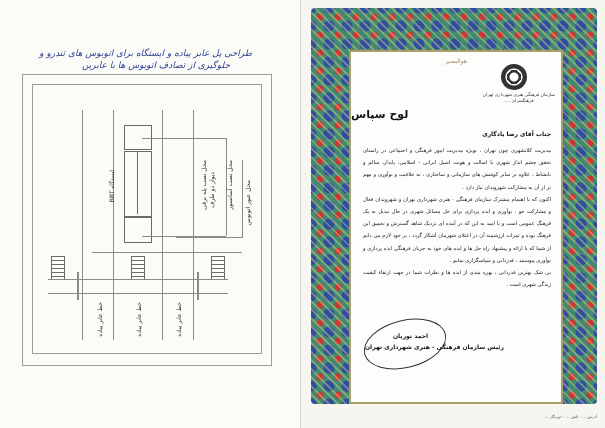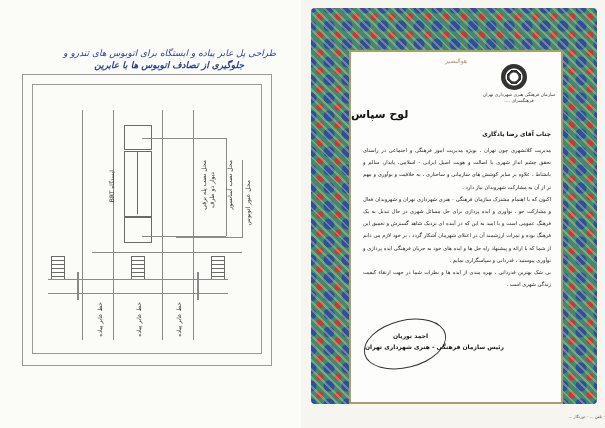--- a/index.html
+++ b/index.html
@@ -1,17 +1,17 @@
 <!DOCTYPE html>
 <html><head>
 <meta charset="utf-8">
 <style>
   html,body{margin:0;padding:0;}
   body{width:605px;height:428px;background:#e9e7e3;position:relative;overflow:hidden;font-family:"DejaVu Sans",sans-serif;}
-  .page{position:absolute;top:0;padding-left:24px;}
+  .page{position:absolute;top:0;}
   #left-page{left:0;width:300px;height:428px;background:#fbfbf8;border-right:1px solid #d8d6d0;}
   #right-page{left:301px;width:304px;height:428px;background:#f7f5ef;}
   .hand{position:absolute;color:#2b3e8f;font-family:"DejaVu Serif",serif;font-style:italic;font-size:9px;direction:rtl;white-space:nowrap;}
   .frame1{position:absolute;left:22px;top:74px;width:248px;height:290px;border:1px solid #9a9a9a;}
   .frame2{position:absolute;left:32px;top:84px;width:228px;height:268px;border:1px solid #9a9a9a;}
   .vline{position:absolute;width:0;border-left:1px solid #8a8a8a;}
   .hline{position:absolute;height:0;border-top:1px solid #8a8a8a;}
   .box{position:absolute;border:1px solid #6a6a6a;background:transparent;}
   .stair{position:absolute;width:12px;height:22px;border:1px solid #6a6a6a;
          background:repeating-linear-gradient(to bottom,transparent 0,transparent 3px,#6a6a6a 3px,#6a6a6a 4px);}
@@ -36,21 +36,21 @@
   .sig-oval{position:absolute;left:12px;top:268px;width:82px;height:46px;border:1px solid #333;border-radius:50%;transform:rotate(-14deg);}
   .signer-name{position:absolute;left:42px;top:280px;font-size:6px;font-weight:bold;color:#111;direction:rtl;}
   .signer-title{position:absolute;left:14px;top:291px;font-size:6px;font-weight:bold;color:#111;direction:rtl;white-space:nowrap;}
   .footer{position:absolute;right:8px;top:414px;font-size:4px;color:#555;direction:rtl;white-space:nowrap;}
 </style>
 </head>
 <body>
 
 <div class="page" id="left-page">
   <div class="hand" style="right:48px;top:48px;">طراحی پل عابر پیاده و ایستگاه برای اتوبوس های تندرو و</div>
-  <div class="hand" style="right:80px;top:60px;font-weight:bold;">جلوگیری از تصادف اتوبوس ها با عابرین</div>
+  <div class="hand" style="right:70px;top:60px;">جلوگیری از تصادف اتوبوس ها با عابرین</div>
 
   <div class="frame1"></div>
   <div class="frame2"></div>
 
   <div class="vline" style="left:82px;top:110px;height:230px;"></div>
   <div class="vline" style="left:113px;top:110px;height:230px;"></div>
   <div class="vline" style="left:162px;top:110px;height:230px;"></div>
   <div class="vline" style="left:193px;top:110px;height:230px;"></div>
 
   <div class="box" style="left:124px;top:125px;width:26px;height:23px;"></div>

